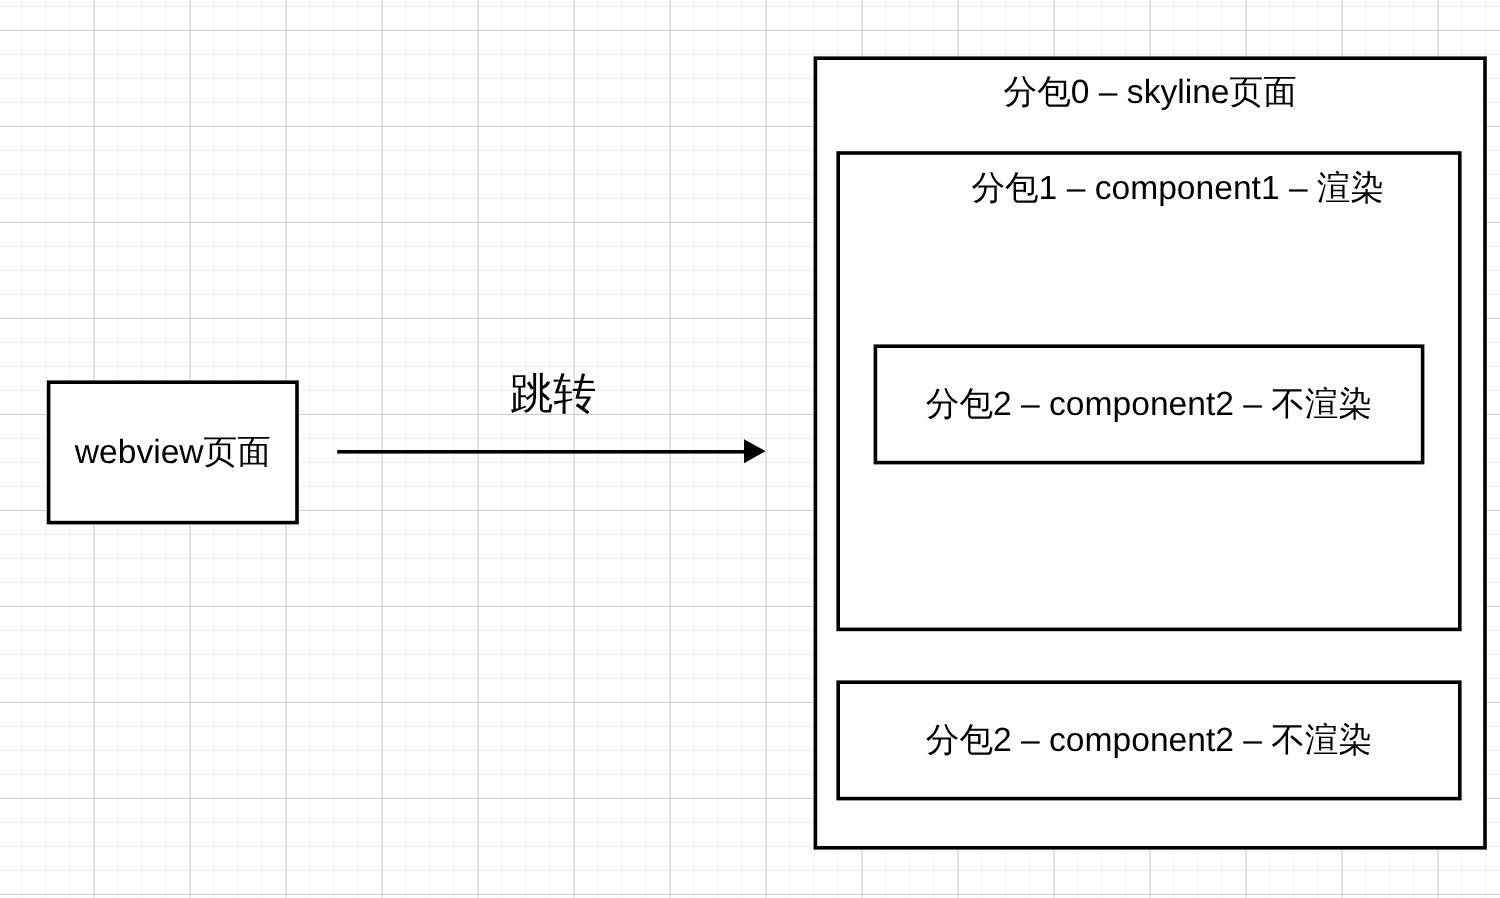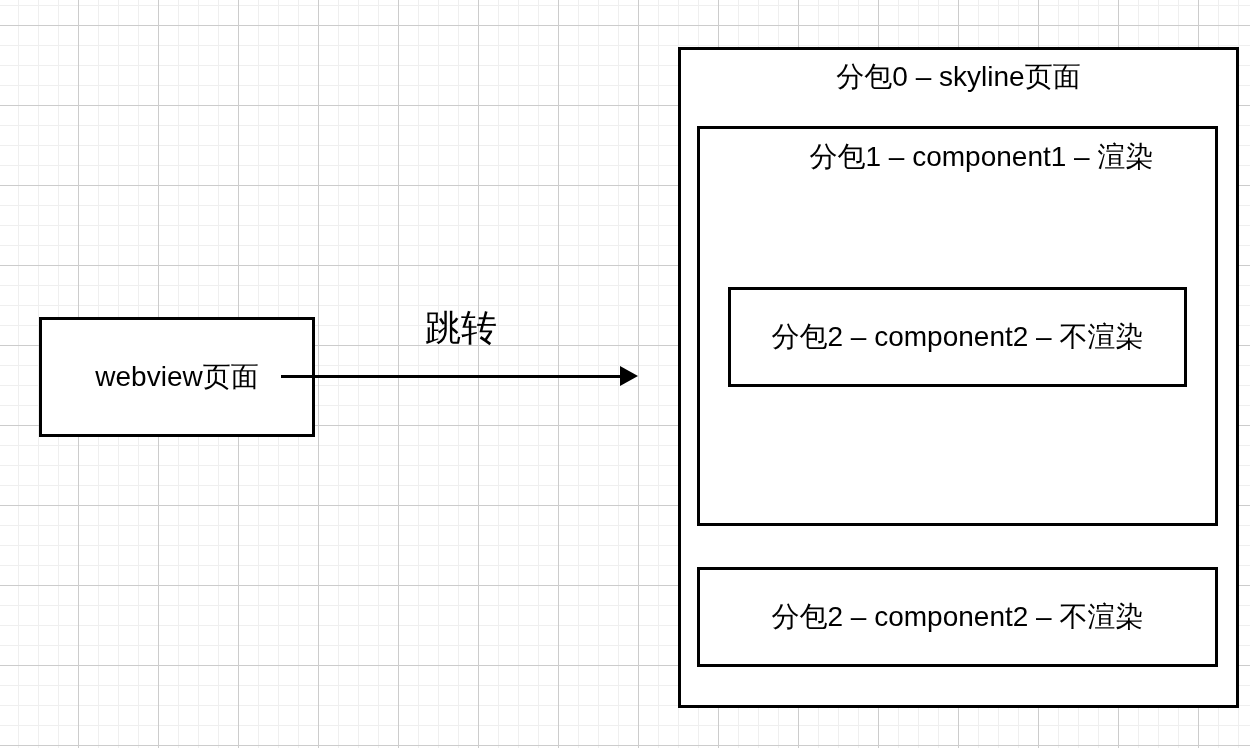--- a/index.html
+++ b/index.html
@@ -32,21 +32,21 @@
   .center {
     display: flex;
     align-items: center;
     justify-content: center;
   }
   .node-title {
     text-align: center;
     white-space: nowrap;
   }
 
-  .webview-node   { left: 39px;  top: 317px; width: 276px; height: 120px; }
+  .webview-node   { left: 39px;  top: 317px; width: 210px; height: 120px; }
   .package0-node  { left: 639px; top: 47px;  width: 561px; height: 661px; margin-left: 39px; }
   .package0-title { padding-top: 10px; }
   
   .package1-node  { left: 16px;  top: 76px;  width: 521px; height: 400px; padding-left: 48px; }
   .package1-title { padding-top: 11px; }
   
   .package2-nested-node { left: 28px; top: 158px; width: 459px; height: 100px; }
   .package2-bottom-node { left: 16px; top: 517px; width: 521px; height: 100px; }
 
   .arrow-line {

